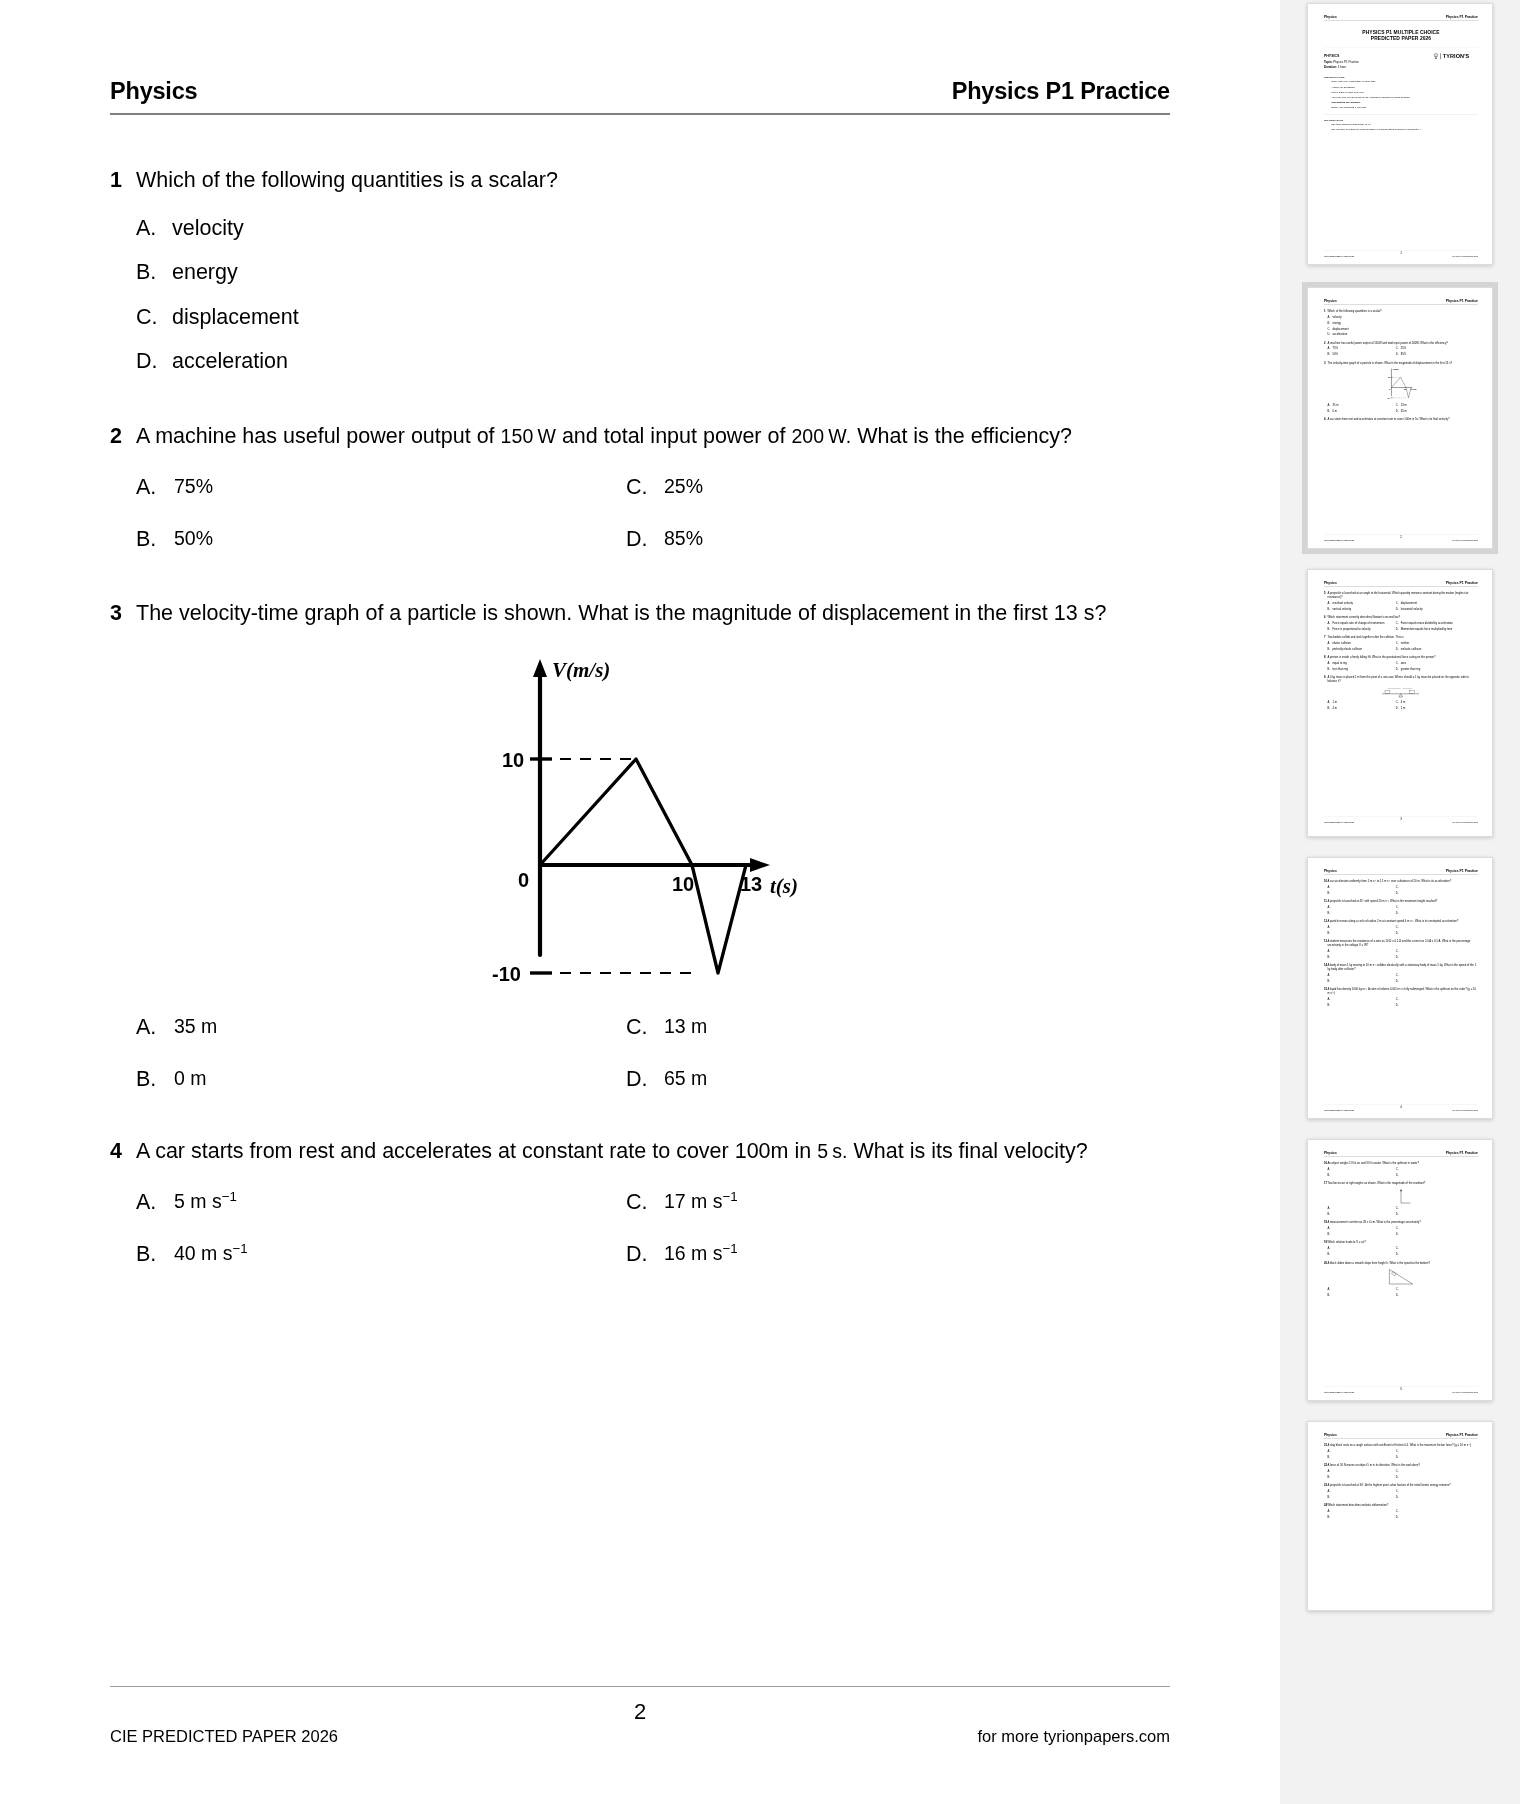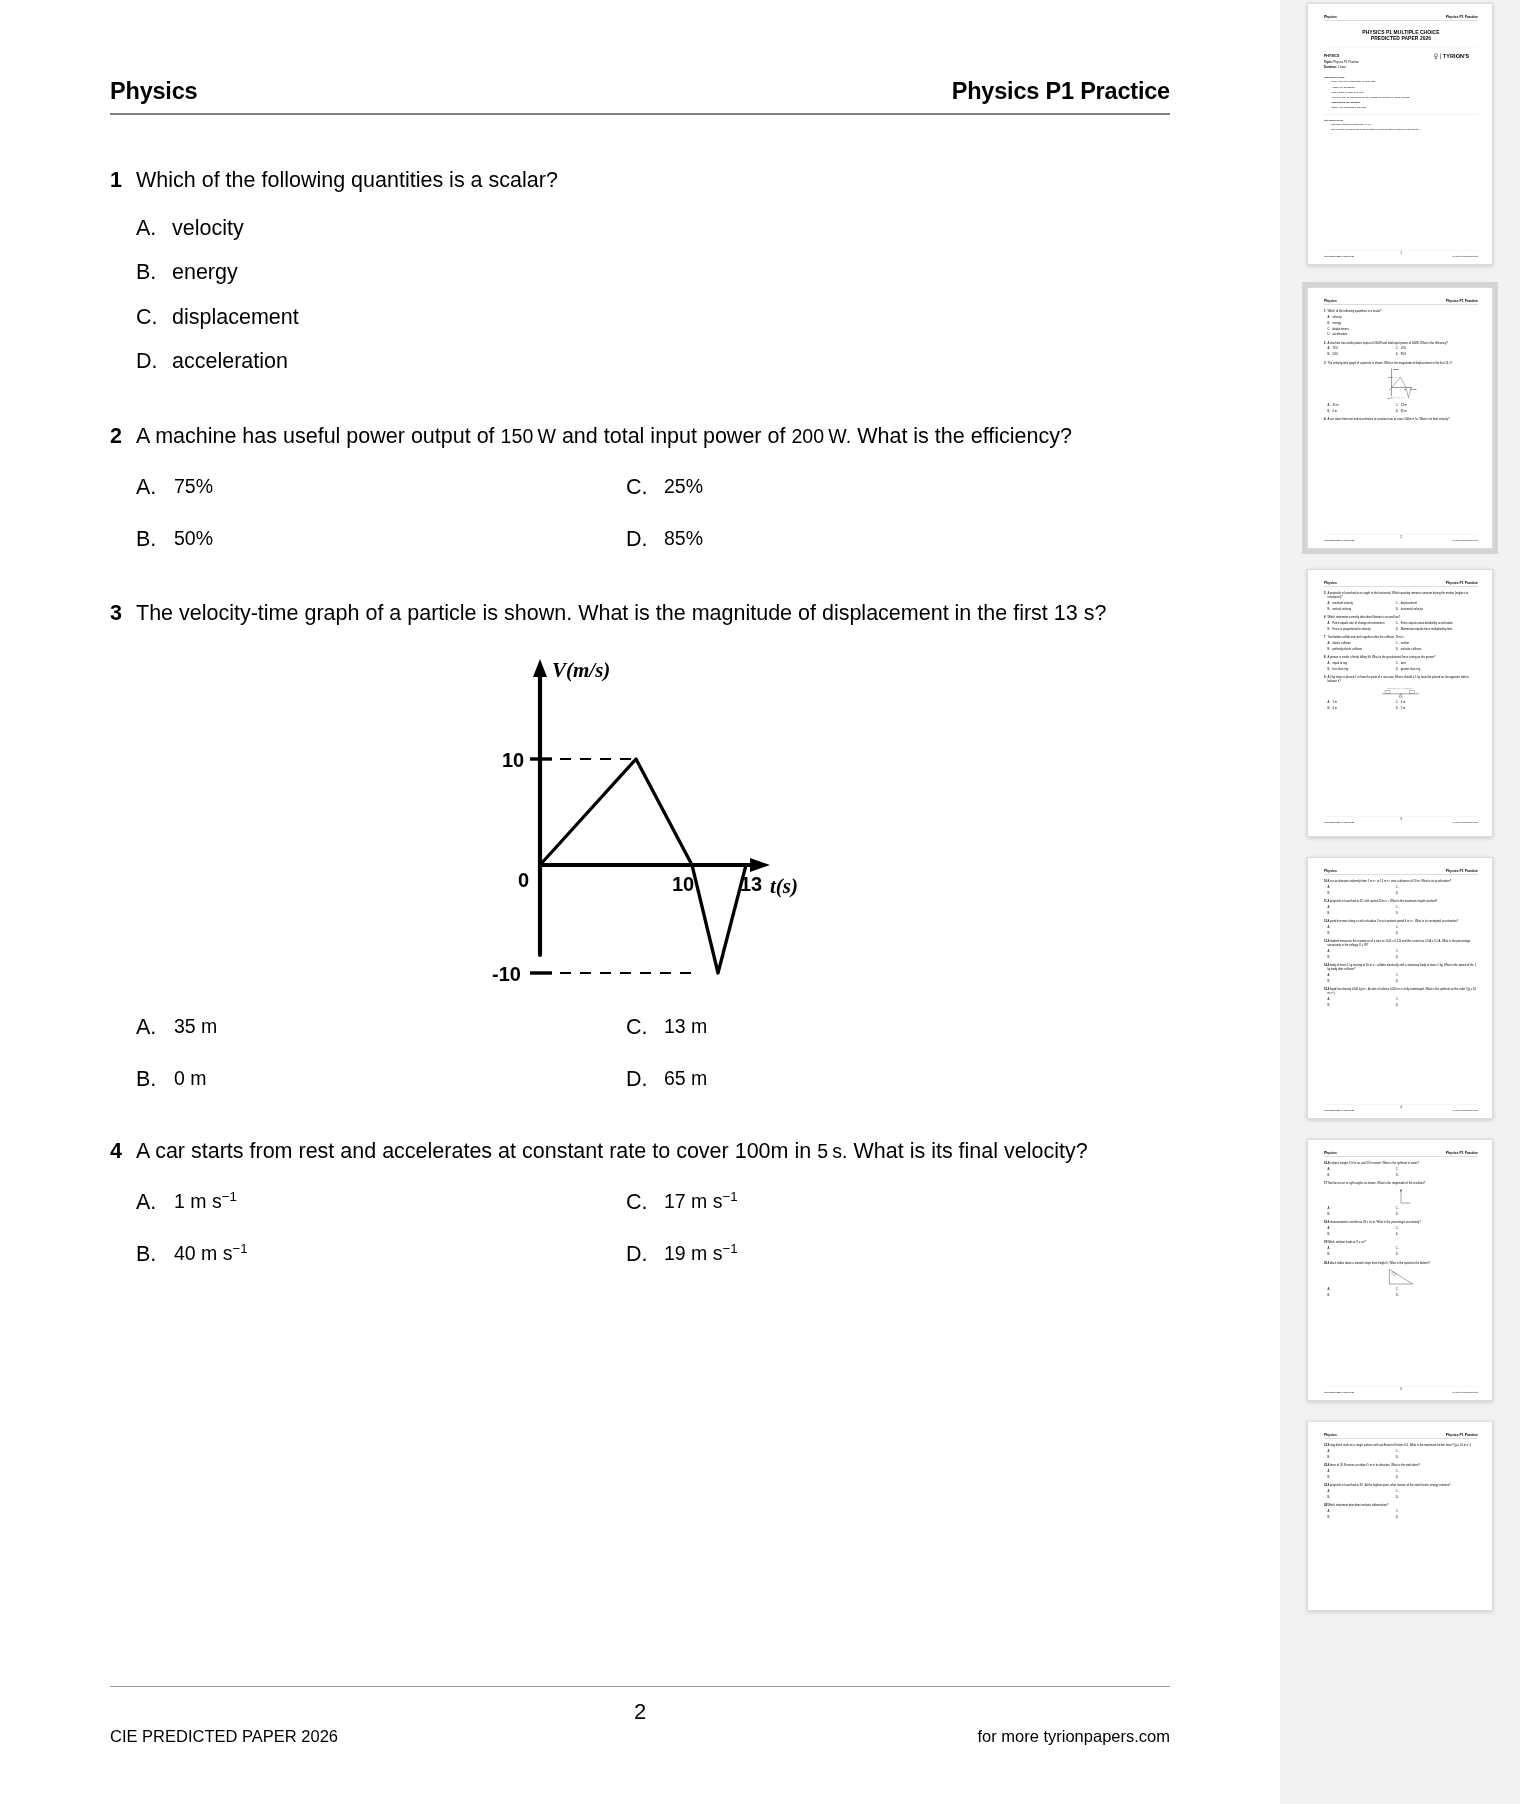--- a/index.html
+++ b/index.html
@@ -326,35 +326,35 @@
 
       <div class="qblock" style="margin-top:44px;">
         <div class="q-row">
           <div class="q-num">4</div>
           <div class="q-text nojust"><span>A car starts from rest and accelerates at constant rate to cover 100m in </span><span class="num unit"><span>5</span> <span>s.</span></span><span>  What is its final velocity?</span></div>
         </div>
         <div class="opts-two">
           <div class="opt-grid-row">
             <div class="opt-col">
               <span class="opt-letter">A.</span>
-              <span class="opt-val"><span>1 m s</span><sup class="pw">−1</sup></span>
+              <span class="opt-val"><span>5 m s</span><sup class="pw">−1</sup></span>
             </div>
             <div class="opt-col">
               <span class="opt-letter">C.</span>
               <span class="opt-val"><span>17 m s</span><sup class="pw">−1</sup></span>
             </div>
           </div>
           <div class="opt-grid-row">
             <div class="opt-col">
               <span class="opt-letter">B.</span>
               <span class="opt-val"><span>40 m s</span><sup class="pw">−1</sup></span>
             </div>
             <div class="opt-col">
               <span class="opt-letter">D.</span>
-              <span class="opt-val"><span>19 m s</span><sup class="pw">−1</sup></span>
+              <span class="opt-val"><span>16 m s</span><sup class="pw">−1</sup></span>
             </div>
           </div>
         </div>
       </div>
 
       <div class="doc-footer">
         <div class="ftr-rule"></div>
         <div class="ftr-page">2</div>
         <div class="ftr-cols">
           <div>CIE PREDICTED PAPER 2026</div>

